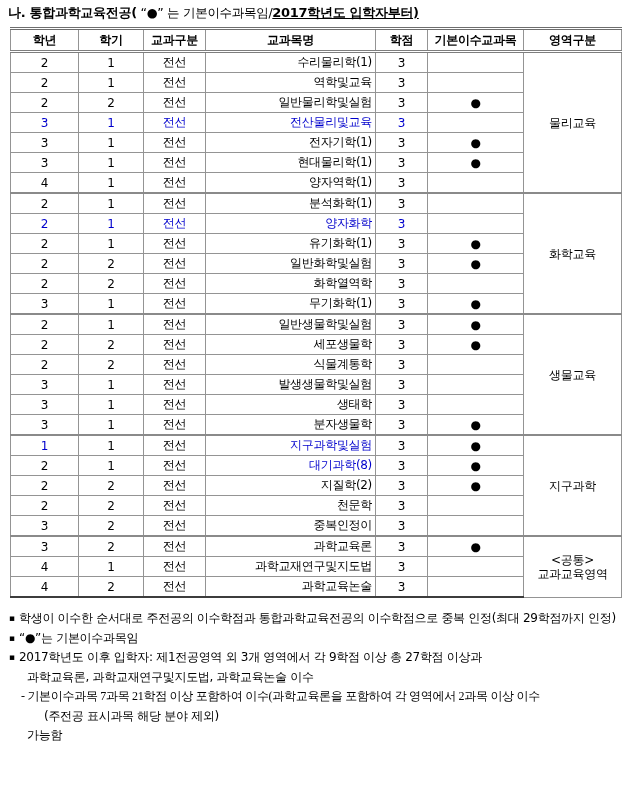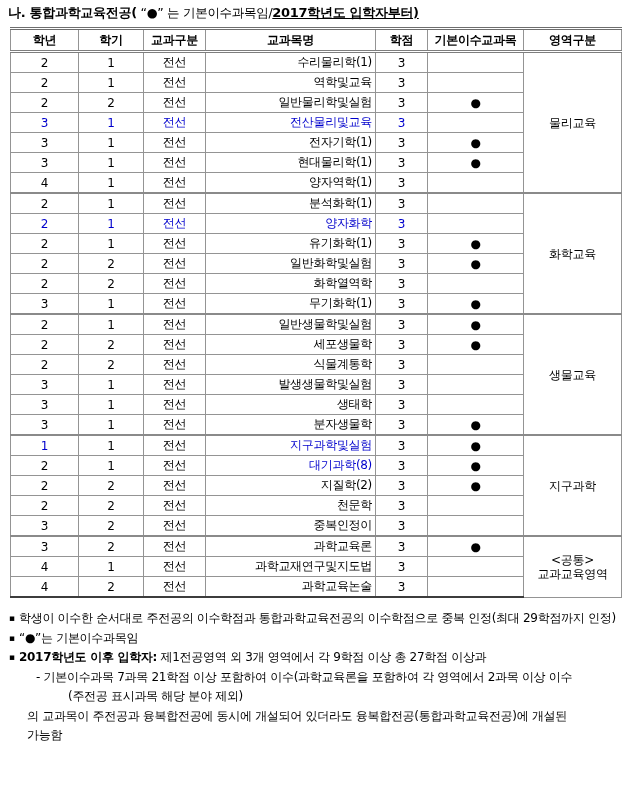--- a/index.html
+++ b/index.html
@@ -69,23 +69,23 @@
     white-space: nowrap;
     overflow: hidden;
   }
   .note-line .marker {
     position: absolute;
     left: 9px;
     top: 0;
     font-size: 9px;
   }
   .note-line.cont  { padding-left: 27px; }
-  .note-line.dash  { padding-left: 36px; }
-  .note-line.dash2 { padding-left: 68px; }
-  .note-line .b { font-weight: bold; }
+  .note-line.dash  { padding-left: 21px; font-family: Liberation Serif, serif; }
+  .note-line.dash2 { padding-left: 44px; }
+  .note-line .b { font-weight: normal; }
 </style>
 </head>
 <body>
 
 <div>
 
   <div class="title">
     <span class="b">나. 통합과학교육전공(</span><span class="n"> “●” 는 기본이수과목임/</span><span class="u">2017학년도 입학자부터)</span>
   </div>
 
@@ -332,20 +332,20 @@
           <td>3</td>
           <td class="dot-cell"></td>
         </tr>
       </tbody>
   </table>
 
   <div class="notes">
       <div class="note-line bullet"><span class="marker">▪</span><span>학생이 이수한 순서대로 주전공의 이수학점과 통합과학교육전공의 이수학점으로 중복 인정(최대 29학점까지 인정)</span></div>
       <div class="note-line bullet"><span class="marker">▪</span><span>“●”는 기본이수과목임</span></div>
       <div class="note-line bullet"><span class="marker">▪</span><span class="b">2017학년도 이후 입학자:</span><span> 제1전공영역 외 3개 영역에서 각 9학점 이상 총 27학점 이상과</span></div>
+      <div class="note-line cont"><span>과학교육론, 과학교재연구및지도법, 과학교육논술 이수</span></div>
       <div class="note-line dash"><span>- 기본이수과목 7과목 21학점 이상 포함하여 이수(과학교육론을 포함하여 각 영역에서 2과목 이상 이수</span></div>
       <div class="note-line dash2"><span>(주전공 표시과목 해당 분야 제외)</span></div>
       <div class="note-line bullet"><span class="marker">▪</span></div>
-      <div class="note-line cont"><span>의 교과목이 주전공과 융복합전공에 동시에 개설되어 있더라도 융복합전공(통합과학교육전공)에 개설된</span></div>
       <div class="note-line cont"><span>가능함</span></div>
     </div>
 
 </div>
 
 </body></html>

